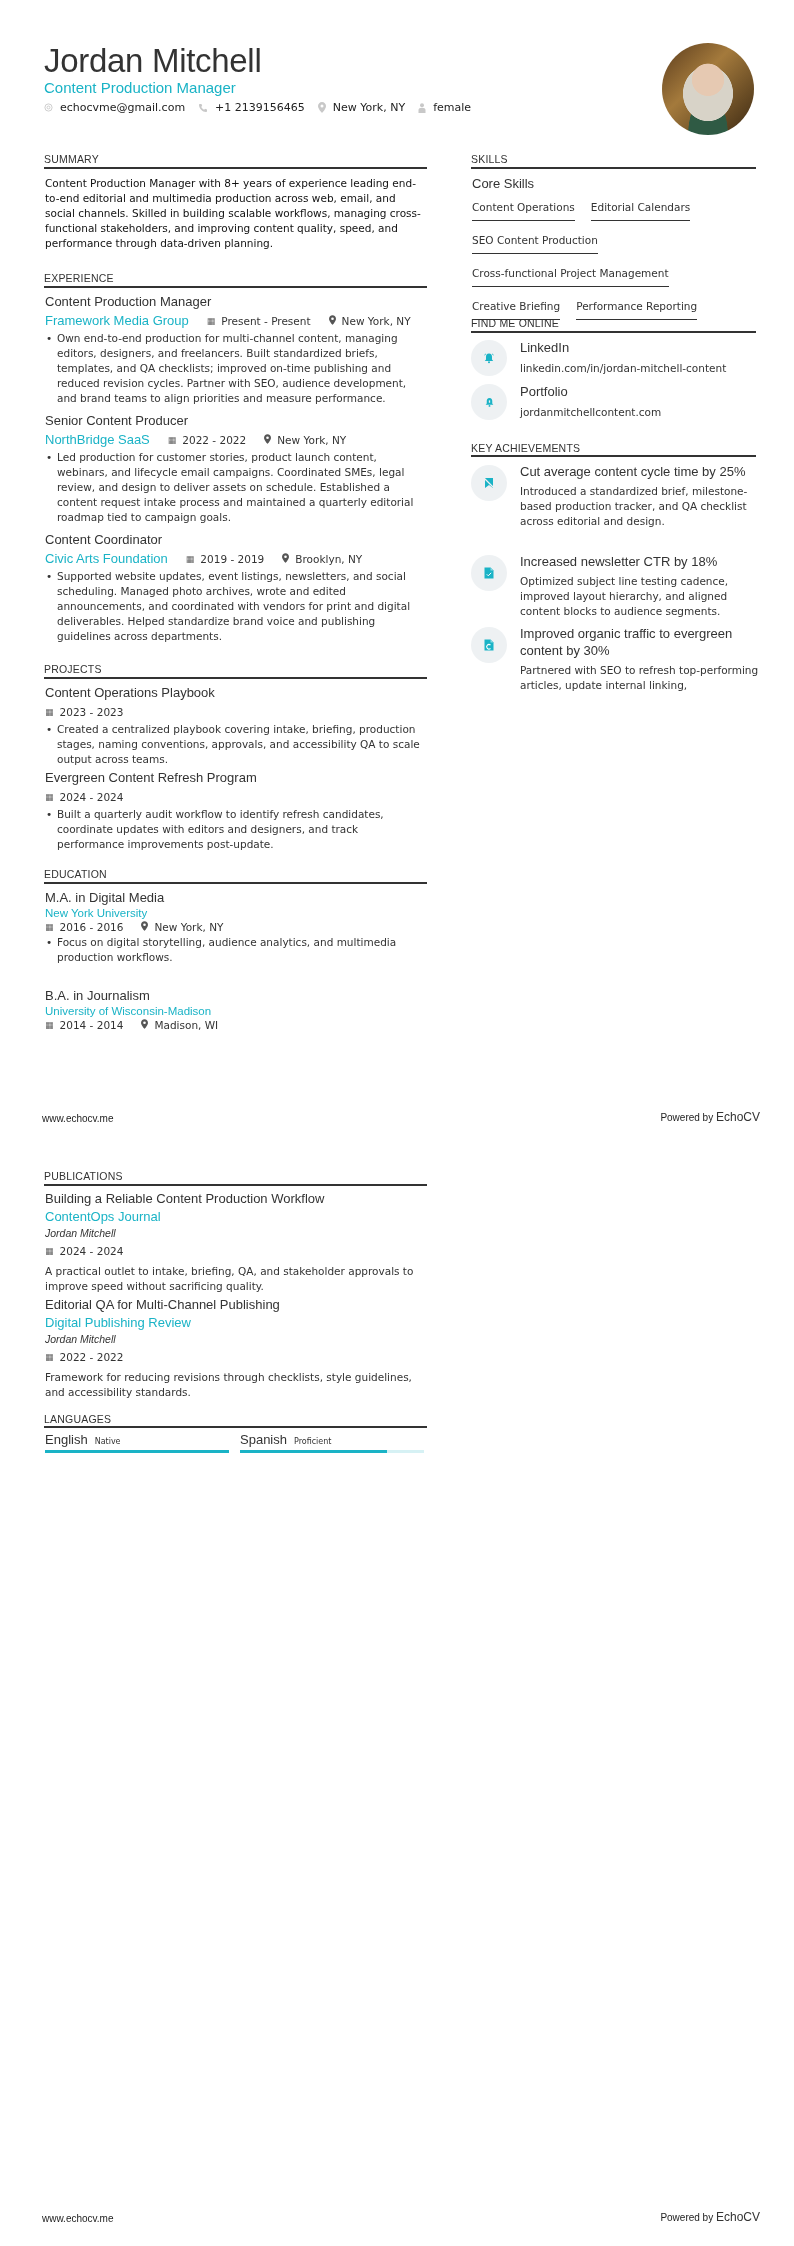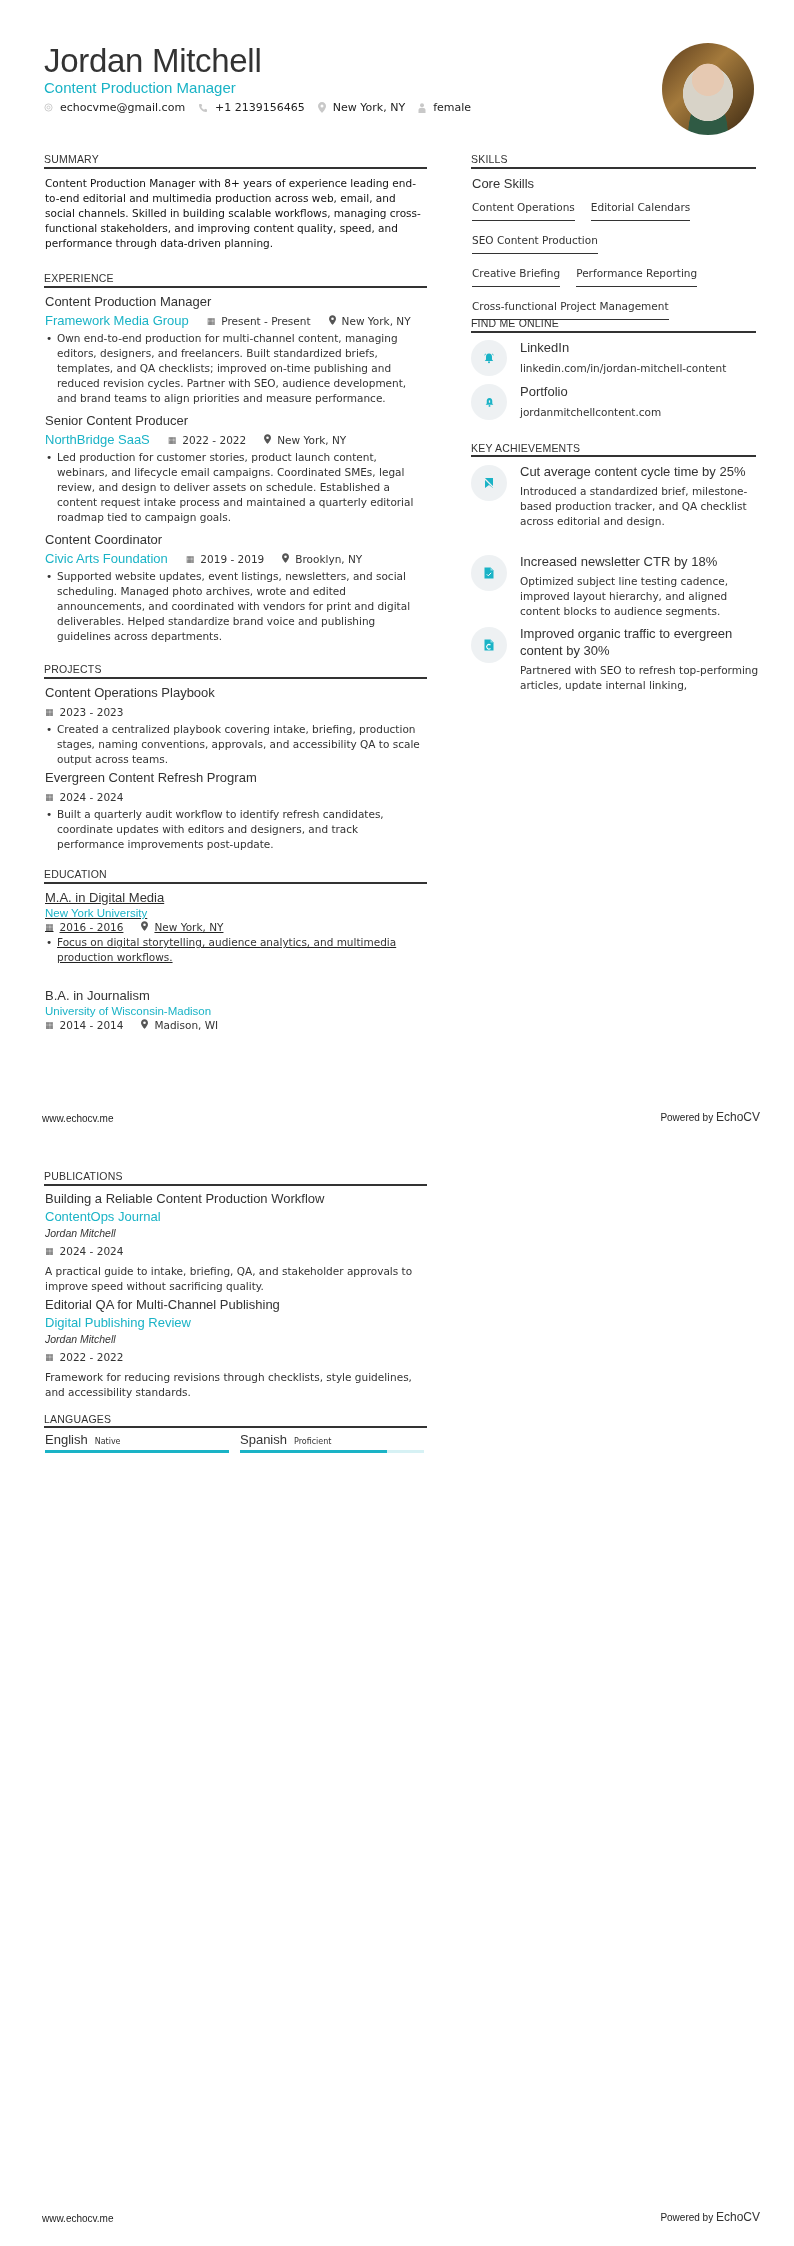--- a/index.html
+++ b/index.html
@@ -185,21 +185,21 @@
     <div class="meta" style="margin-top:4px;">
       <span class="ic">▦</span>
       <span>2024 - 2024</span>
     </div>
     <div class="bullet" style="margin-top:3px;">Built a quarterly audit workflow to identify refresh candidates, coordinate updates with editors and designers, and track performance improvements post-update.</div>
   </div>
 
   <div class="sec-h" style="left:44px;top:868px;">EDUCATION</div>
   <div class="sec-rule" style="left:44px;top:882px;width:383px;"></div>
 
-  <div class="block" style="left:45px;top:890px;width:382px;text-decoration:underline;">
+  <div class="block" style="left:45px;top:890px;width:382px;">
     <div class="item-title">M.A. in Digital Media</div>
     <div class="org-sm" style="margin-top:2px;">New York University</div>
     <div style="display:flex;align-items:center;margin-top:2px;">
       <span class="meta">
         <span class="ic">▦</span>
         <span>2016 - 2016</span>
       </span>
       <span class="meta" style="margin-left:18px;">
         <span class="ic">
           <svg width="7" height="10" viewBox="0 0 8 11">
@@ -237,24 +237,24 @@
   <div class="sec-rule" style="left:471px;top:167px;width:285px;"></div>
   <div class="block" style="left:472px;top:176px;width:285px;">
     <div class="item-title" style="margin-bottom:5px;">Core Skills</div>
     <div>
       <span class="skill">Content Operations</span><span class="skill">Editorial Calendars</span>
     </div>
     <div>
       <span class="skill">SEO Content Production</span>
     </div>
     <div>
+      <span class="skill">Cross-functional Project Management</span>
+    </div>
+    <div>
       <span class="skill">Creative Briefing</span><span class="skill">Performance Reporting</span>
-    </div>
-    <div>
-      <span class="skill">Cross-functional Project Management</span>
     </div>
   </div>
 
   <div class="sec-h" style="left:471px;top:317px;">FIND ME ONLINE</div>
   <div class="sec-rule" style="left:471px;top:331px;width:285px;"></div>
 
   <div class="circle-ic" style="left:471px;top:340px;">
     <span>
       <svg width="12" height="12" viewBox="0 0 12 12">
           <path d="M6 1.5 C3.8 1.5 3 3 3 5 L3 7.5 L1.8 9 L10.2 9 L9 7.5 L9 5 C9 3 8.2 1.5 6 1.5 Z" fill="#1ab3c6"></path>
@@ -340,21 +340,21 @@
   <div class="sec-rule" style="left:44px;top:61px;width:383px;"></div>
 
   <div class="block" style="left:45px;top:68px;width:382px;">
     <div class="item-title">Building a Reliable Content Production Workflow</div>
     <div class="org" style="margin-top:3px;">ContentOps Journal</div>
     <div style="font-family:'Liberation Sans',sans-serif;font-style:italic;font-size:10.5px;color:#333;margin-top:3px;">Jordan Mitchell</div>
     <div class="meta" style="margin-top:3px;">
       <span class="ic">▦</span>
       <span>2024 - 2024</span>
     </div>
-    <div class="body-text" style="margin-top:6px;color:#333;">A practical guide to intake, briefing, QA, and stakeholder approvals to improve speed without sacrificing quality.</div>
+    <div class="body-text" style="margin-top:6px;color:#333;">A practical outlet to intake, briefing, QA, and stakeholder approvals to improve speed without sacrificing quality.</div>
   </div>
 
   <div class="block" style="left:45px;top:174px;width:382px;">
     <div class="item-title">Editorial QA for Multi-Channel Publishing</div>
     <div class="org" style="margin-top:3px;">Digital Publishing Review</div>
     <div style="font-family:'Liberation Sans',sans-serif;font-style:italic;font-size:10.5px;color:#333;margin-top:3px;">Jordan Mitchell</div>
     <div class="meta" style="margin-top:3px;">
       <span class="ic">▦</span>
       <span>2022 - 2022</span>
     </div>

